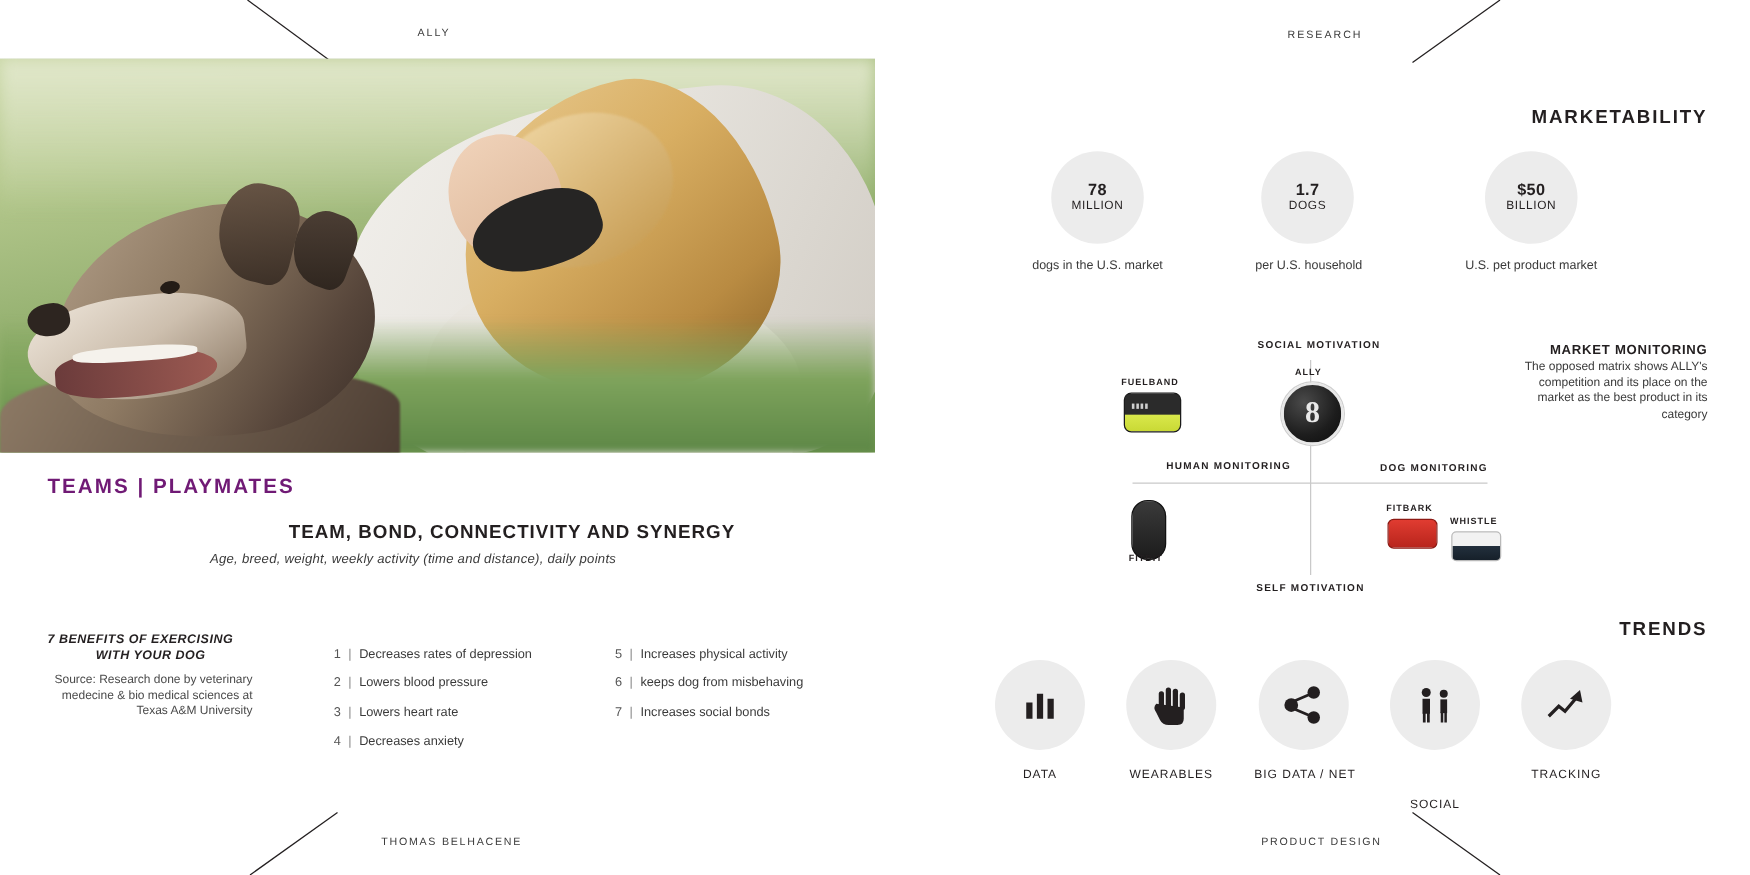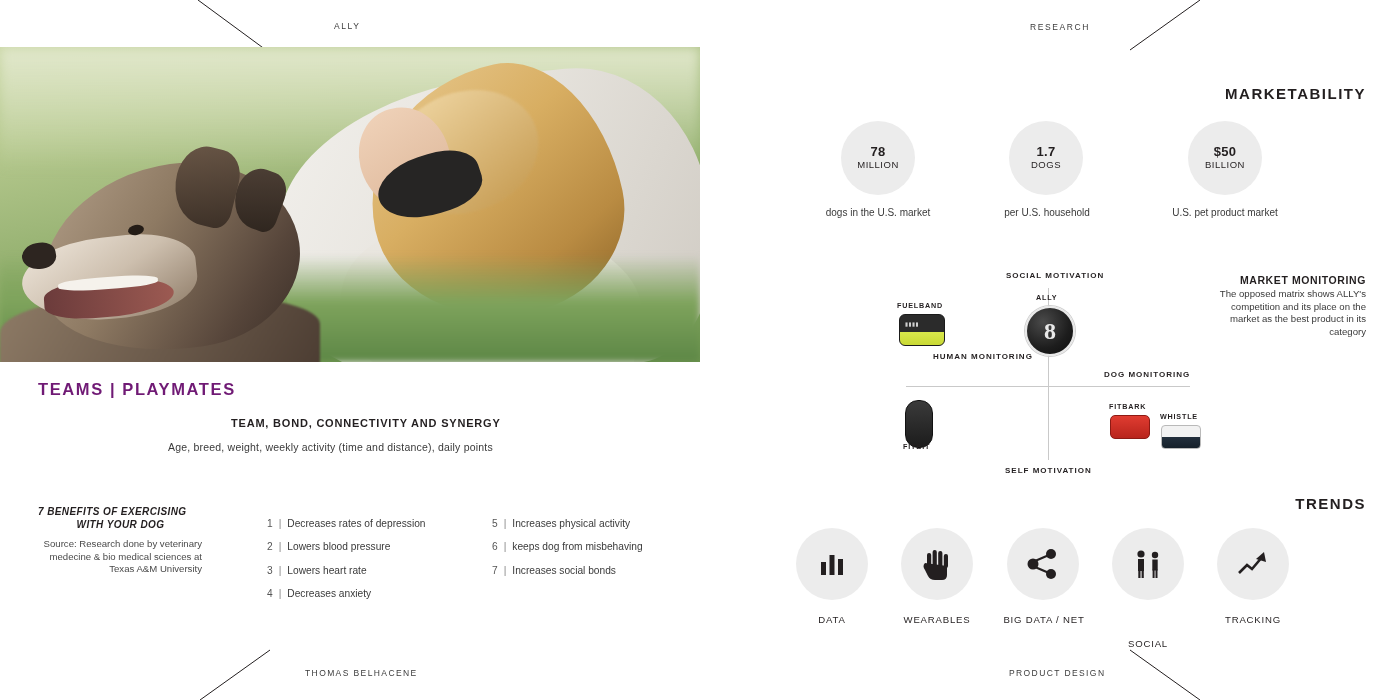--- a/index.html
+++ b/index.html
@@ -144,25 +144,25 @@
     filter: blur(1px);
   }
 
   
   .teams-title {
     position:absolute; left:38px; top:380px;
     font-size: 16.5px; letter-spacing: 1.6px; font-weight: 700; color:#701a75;
   }
   .team-sub {
     position:absolute; left:231px; top:417px;
-    font-size: 11px; letter-spacing: 0.8px; font-weight:700; color:#231f20;
+    font-size: 15px; letter-spacing: 0.8px; font-weight:700; color:#231f20;
   }
   .team-desc {
     position:absolute; left:168px; top:441px;
-    font-size: 10.5px; color:#3a3a3a; letter-spacing:.2px;
+    font-size: 10.5px; color:#3a3a3a; letter-spacing:.2px;font-style:italic;
   }
   .benefits-title {
     position:absolute; left:38px; top:505px; width:165px;
     font-size: 10px; font-weight:700; font-style: italic; line-height: 13px;
     letter-spacing:.4px; color:#231f20;
   }
   .benefits-title .l2 { display:block; text-align:center; }
   .benefits-src {
     position:absolute; left:30px; top:538px; width:172px;
     font-size: 9.6px; line-height: 12.6px; color:#4a4a4a; text-align: right;
@@ -345,21 +345,21 @@
 <div class="stat-cap" style="left:982px; top:206px;">per U.S. household</div>
 
 <div class="stat-circle" style="left:1188px; top:121px;">
   <div class="big">$50</div>
   <div class="small">BILLION</div>
 </div>
 <div class="stat-cap" style="left:1160px; top:206px;">U.S. pet product market</div>
 
 <div class="mx-label" style="left:1006px; top:271px;">SOCIAL MOTIVATION</div>
 <div class="mx-label" style="left:1005px; top:466px;">SELF MOTIVATION</div>
-<div class="mx-label" style="left:913px; top:352px;padding-left:20px;">HUMAN MONITORING</div>
+<div class="mx-label" style="left:913px; top:368px;padding-left:20px;">HUMAN MONITORING</div>
 <div class="mx-label" style="left:1104px; top:370px;">DOG MONITORING</div>
 
 <div class="mx-line" style="left:906px; top:386px; width:284px; height:1px;"></div>
 <div class="mx-line" style="left:1048px; top:288px; width:1px; height:172px;"></div>
 
 <div class="brand-sm" style="left:897px; top:301px;">FUELBAND</div>
 <div class="fuelband" style="left:899px; top:314px;">
   <div class="txt">▮▮▮▮</div>
 </div>
 

